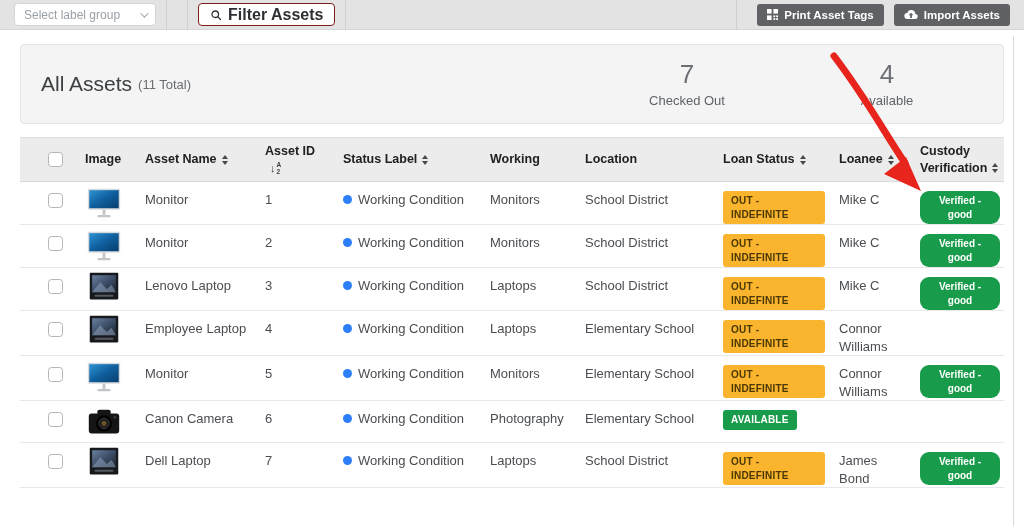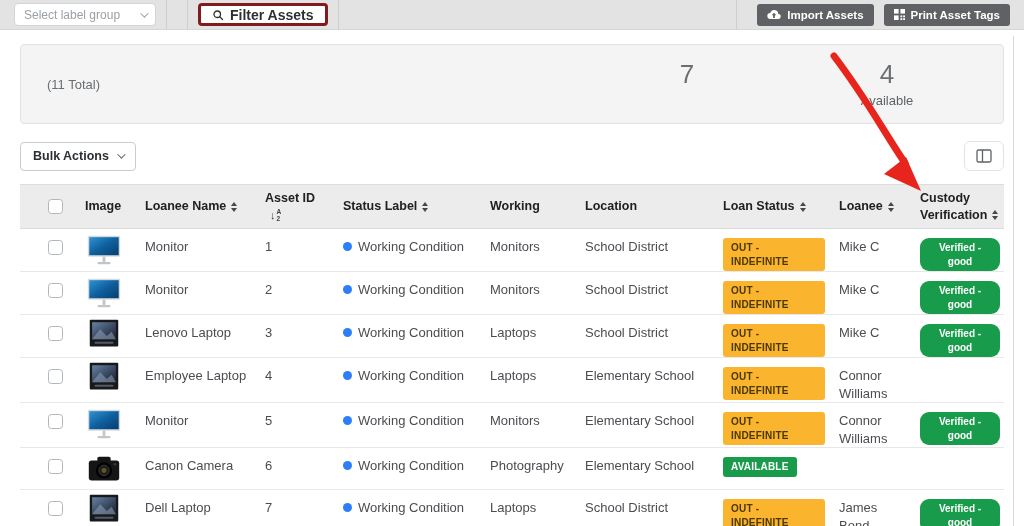--- a/index.html
+++ b/index.html
@@ -9,23 +9,23 @@
   
   .topbar { height:30px; background:#e3e3e4; border-bottom:1px solid #d6d6d7;
     display:flex; align-items:center; padding:0 14px;justify-content:space-between; }
   .topbar .sep { width:1px; height:30px; background:#cfcfd0; margin:0 10px; }
   .select-box { background:#fff; border:1px solid #d2d4d6; border-radius:4px;
     height:23px; display:flex; align-items:center; justify-content:space-between;
     padding:0 9px; font-size:12px; color:#9aa0a6; cursor:pointer; }
   .select-box.w1 { width:142px; } .select-box.w2 { width:154px; }
   .chev { width:6px; height:6px; border-right:1.5px solid #9aa0a6;
     border-bottom:1.5px solid #9aa0a6; transform:rotate(45deg) translateY(-2px); }
-  .btn-filter { background:#fff; border:3px solid #7f1d1d; border-radius:4px;
+  .btn-filter { background:#fff; border:1px solid #7f1d1d; border-radius:4px;
     height:23px; padding:0 11px; display:flex; align-items:center; gap:6px;
-    font-size:14px; font-weight:700; color:#2d3033; cursor:pointer; }
+    font-size:16px; font-weight:700; color:#2d3033; cursor:pointer; }
   .topbar-right { margin-left:auto; display:flex; align-items:center; gap:10px; }
   .btn-dark { background:#606164; color:#fff; border:none; border-radius:3px;
     height:22px; padding:0 10px; display:flex; align-items:center; gap:6px;
     font-size:11.5px; font-weight:700; cursor:pointer; }
 
   
   .content { padding:14px 20px 0 20px; }
   .summary { background:#f4f4f4; border:1px solid #e3e3e4; border-radius:4px;
     height:80px; display:flex; align-items:center; padding:0 20px; }
   .summary-title { font-size:21px; color:#3c4043; }
@@ -127,89 +127,79 @@
     <svg width="12" height="12" viewBox="0 0 24 24" fill="none" stroke="#2d3033" stroke-width="2.6" stroke-linecap="round">
         <circle cx="10.5" cy="10.5" r="6.5"></circle>
         <line x1="15.8" y1="15.8" x2="21" y2="21"></line>
       </svg>
     <span>Filter Assets</span>
   </button>
   <div class="sep"></div>
   <div class="topbar-right">
     <div class="sep"></div>
     <button class="btn-dark">
-      <svg width="14" height="11" viewBox="0 0 24 18">
-          <path fill="#fff" d="M19.4 8.1A7 7 0 0 0 5.7 6.3 5.3 5.3 0 0 0 6 16.9h12.8a4.4 4.4 0 0 0 .6-8.8z"></path>
-          <path fill="#606164" d="M12 6l-4 4.4h2.5V15h3v-4.6H16z"></path>
-        </svg>
-      <span>Import Assets</span>
-    </button>
-    <button class="btn-dark">
       <svg width="11" height="11" viewBox="0 0 12 12" fill="#fff">
           <rect x="0" y="0" width="5" height="5"></rect>
           <rect x="7" y="0" width="5" height="5"></rect>
           <rect x="0" y="7" width="5" height="5"></rect>
           <rect x="7" y="7" width="2" height="2"></rect>
           <rect x="10" y="7" width="2" height="2"></rect>
           <rect x="7" y="10" width="2" height="2"></rect>
           <rect x="10" y="10" width="2" height="2"></rect>
         </svg>
       <span>Print Asset Tags</span>
     </button>
+    <button class="btn-dark">
+      <svg width="14" height="11" viewBox="0 0 24 18">
+          <path fill="#fff" d="M19.4 8.1A7 7 0 0 0 5.7 6.3 5.3 5.3 0 0 0 6 16.9h12.8a4.4 4.4 0 0 0 .6-8.8z"></path>
+          <path fill="#606164" d="M12 6l-4 4.4h2.5V15h3v-4.6H16z"></path>
+        </svg>
+      <span>Import Assets</span>
+    </button>
   </div>
 </div>
 
 <div class="content">
 
   <div class="summary">
+    <span class="summary-title">All Assets</span>
     <span class="summary-total">(11 Total)</span>
     <div class="stats">
       <div class="stat">
         <div class="stat-value">7</div>
+        <div class="stat-label">Checked Out</div>
       </div>
       <div class="stat">
         <div class="stat-value">4</div>
         <div class="stat-label">Available</div>
       </div>
     </div>
   </div>
 
-  <div class="toolbar">
-    <button class="btn-bulk">
-      <span>Bulk Actions</span>
-      <span class="chev"></span>
-    </button>
-    <button class="btn-cols">
-      <svg width="16" height="14" viewBox="0 0 16 14" fill="none" stroke="#5f6368" stroke-width="1.3">
-          <rect x="1" y="1" width="14" height="12" rx="1.5"></rect>
-          <line x1="6.5" y1="1" x2="6.5" y2="13"></line>
-        </svg>
-    </button>
-  </div>
 
   <table>
     <colgroup>
       <col class="c-select">
         <col class="c-image">
         <col class="c-name">
         <col class="c-id">
       <col class="c-status">
         <col class="c-cat">
         <col class="c-loc">
         <col class="c-loan">
       <col class="c-loanee">
         <col class="c-custody">
     </colgroup>
     <thead>
         <tr id="header-row">
           <th class="col-select">
             <input type="checkbox" style="">
           </th>
           <th class="col-image"><span>Image</span></th>
-          <th class="col-name"><span>Loanee Name</span><span class="sort-both">
+          <th class="col-name"><span>Asset Name</span><span class="sort-both">
               <span class="tri-up"></span>
               <span class="tri-down"></span>
             </span></th>
           <th class="col-id"><span>Asset ID</span><span class="sort-num">↓<span class="az">
                 <span>A</span>
                 <span>2</span>
               </span></span></th>
           <th class="col-status"><span>Status Label</span><span class="sort-both">
               <span class="tri-up"></span>
               <span class="tri-down"></span>

